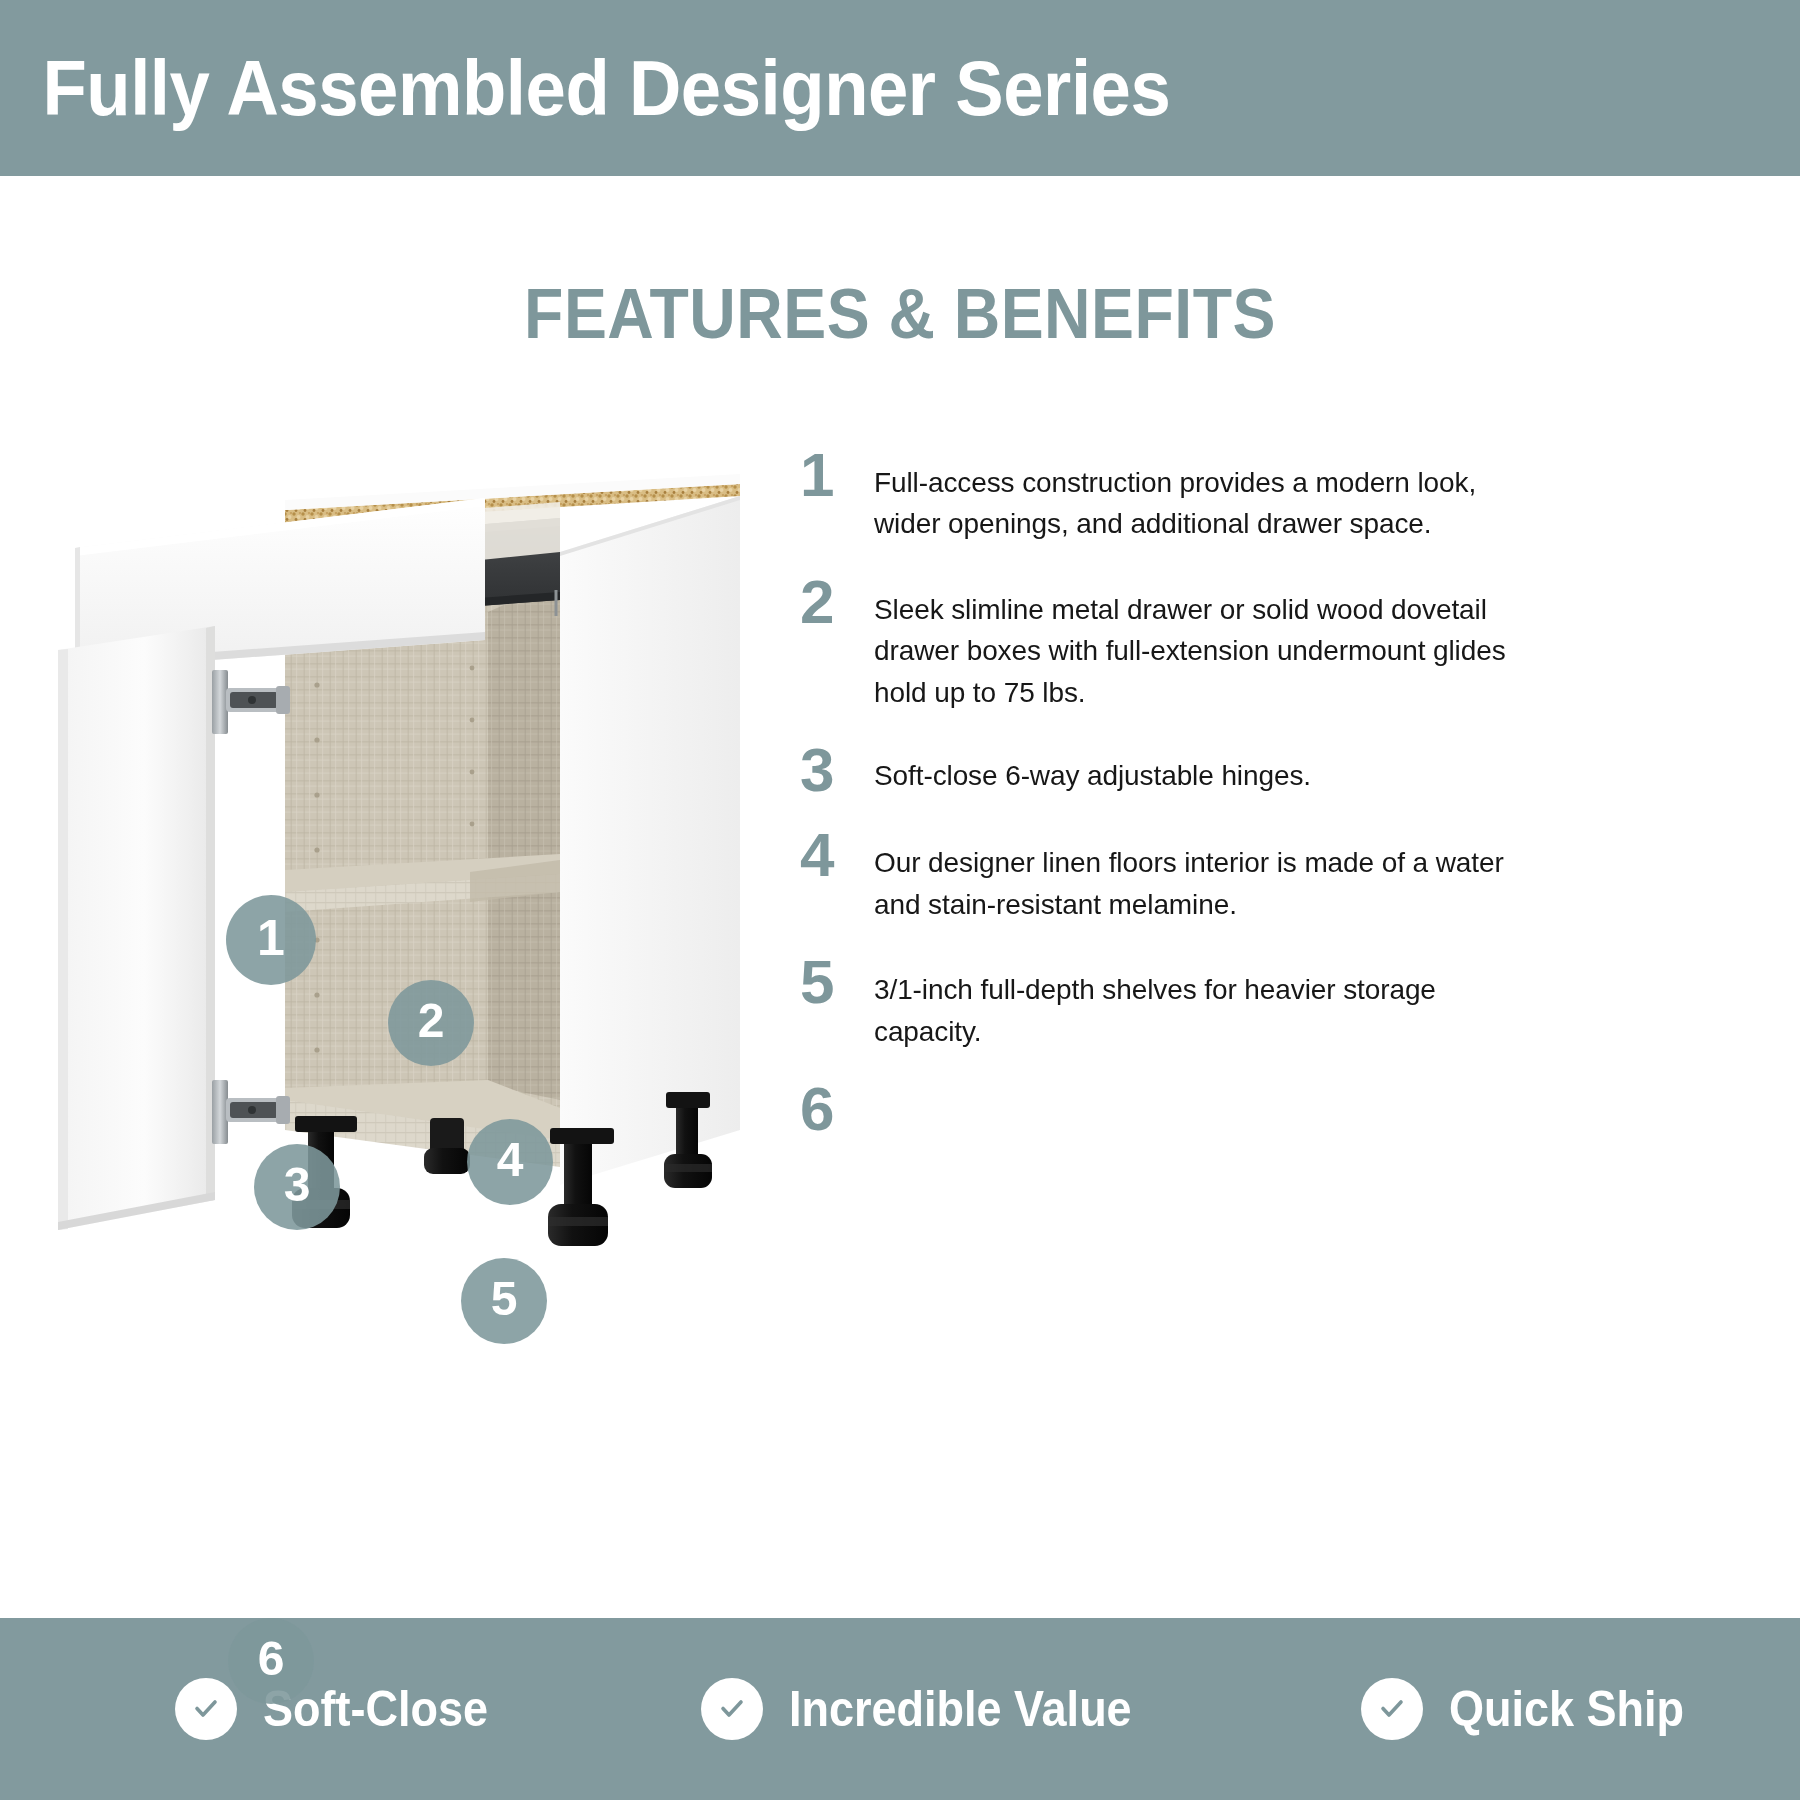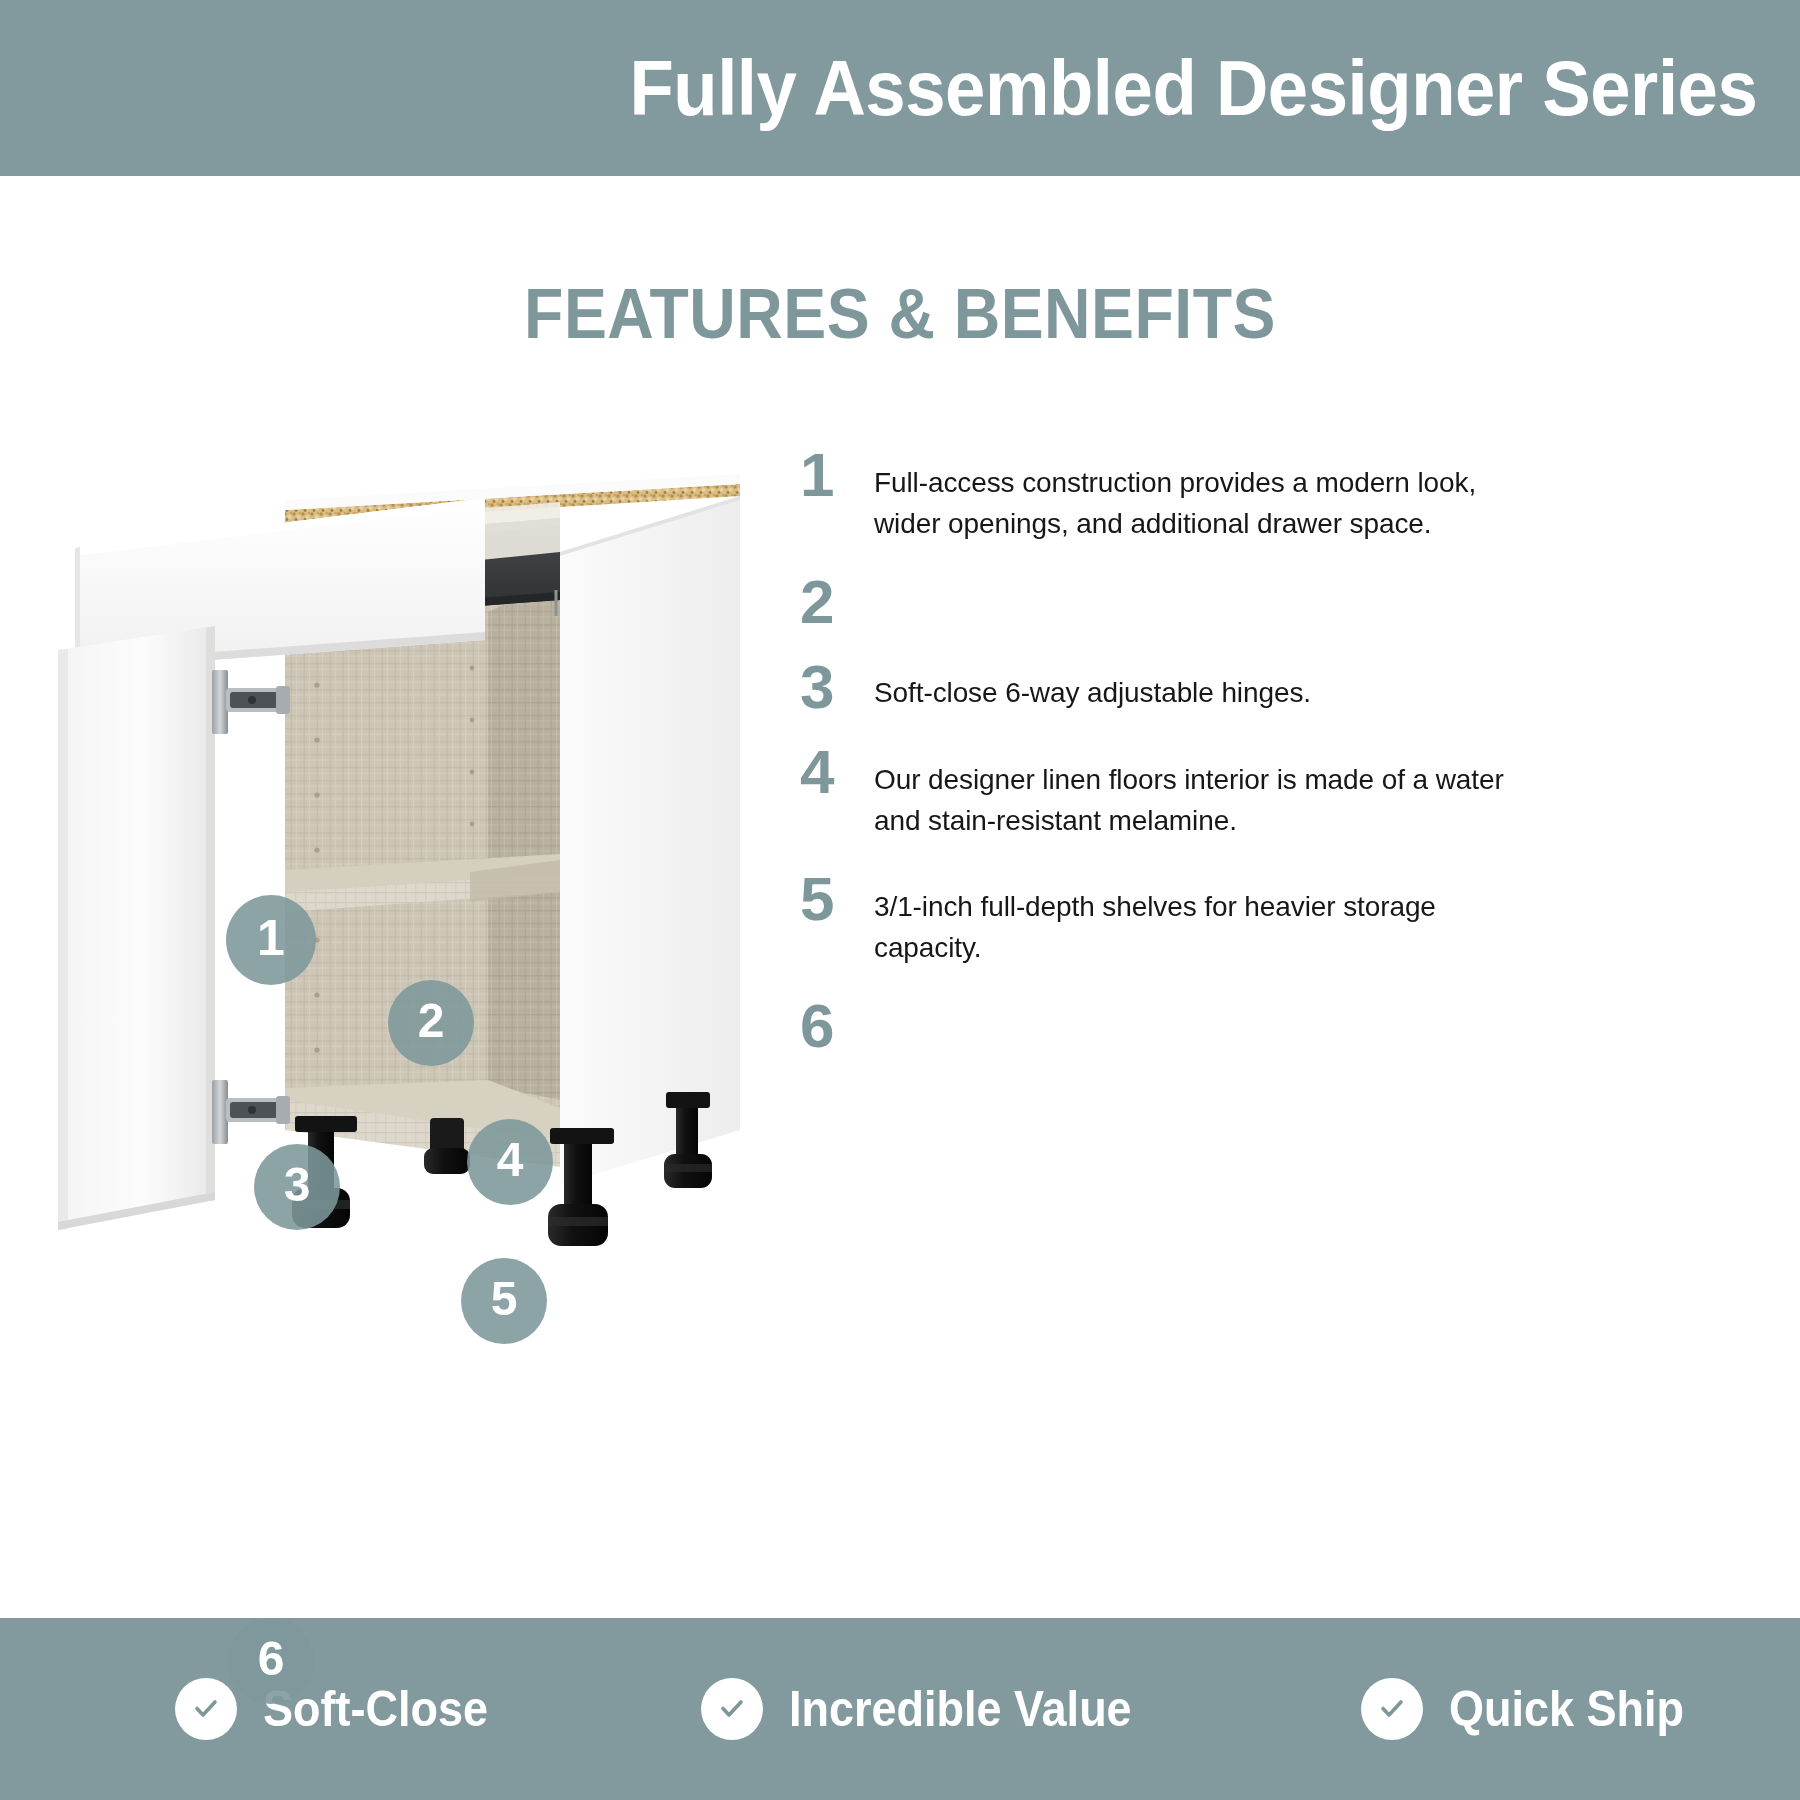--- a/index.html
+++ b/index.html
@@ -8,21 +8,21 @@
     font-family:"Liberation Sans", sans-serif;
     background:#ffffff;
     position:relative;
     overflow:hidden;
   }
 
   
   .header {
     position:absolute; left:0; top:0; width:1800px; height:176px;
     background:#829a9e;
-    display:flex; align-items:center; justify-content:flex-end;
+    display:flex; align-items:center; justify-content:flex-start;
   }
   .header-title {
     color:#ffffff;
     font-size:78px;
     font-weight:bold;
     letter-spacing:-0.5px;
     transform:scaleX(0.93);
     white-space:nowrap;
     line-height:1;
   }
@@ -324,20 +324,21 @@
 
   <div class="features">
 
     <div class="feature">
       <div class="feature-num">1</div>
       <div class="feature-text">Full-access construction provides a modern look, wider openings, and additional drawer space.</div>
     </div>
 
     <div class="feature">
       <div class="feature-num">2</div>
+      <div class="feature-text">Sleek slimline metal drawer or solid wood dovetail drawer boxes with full-extension undermount glides hold up to 75 lbs.</div>
     </div>
 
     <div class="feature f-tight">
       <div class="feature-num">3</div>
       <div class="feature-text">Soft-close 6-way adjustable hinges.</div>
     </div>
 
     <div class="feature">
       <div class="feature-num">4</div>
       <div class="feature-text">Our designer linen floors interior is made of a water and stain-resistant melamine.</div>

